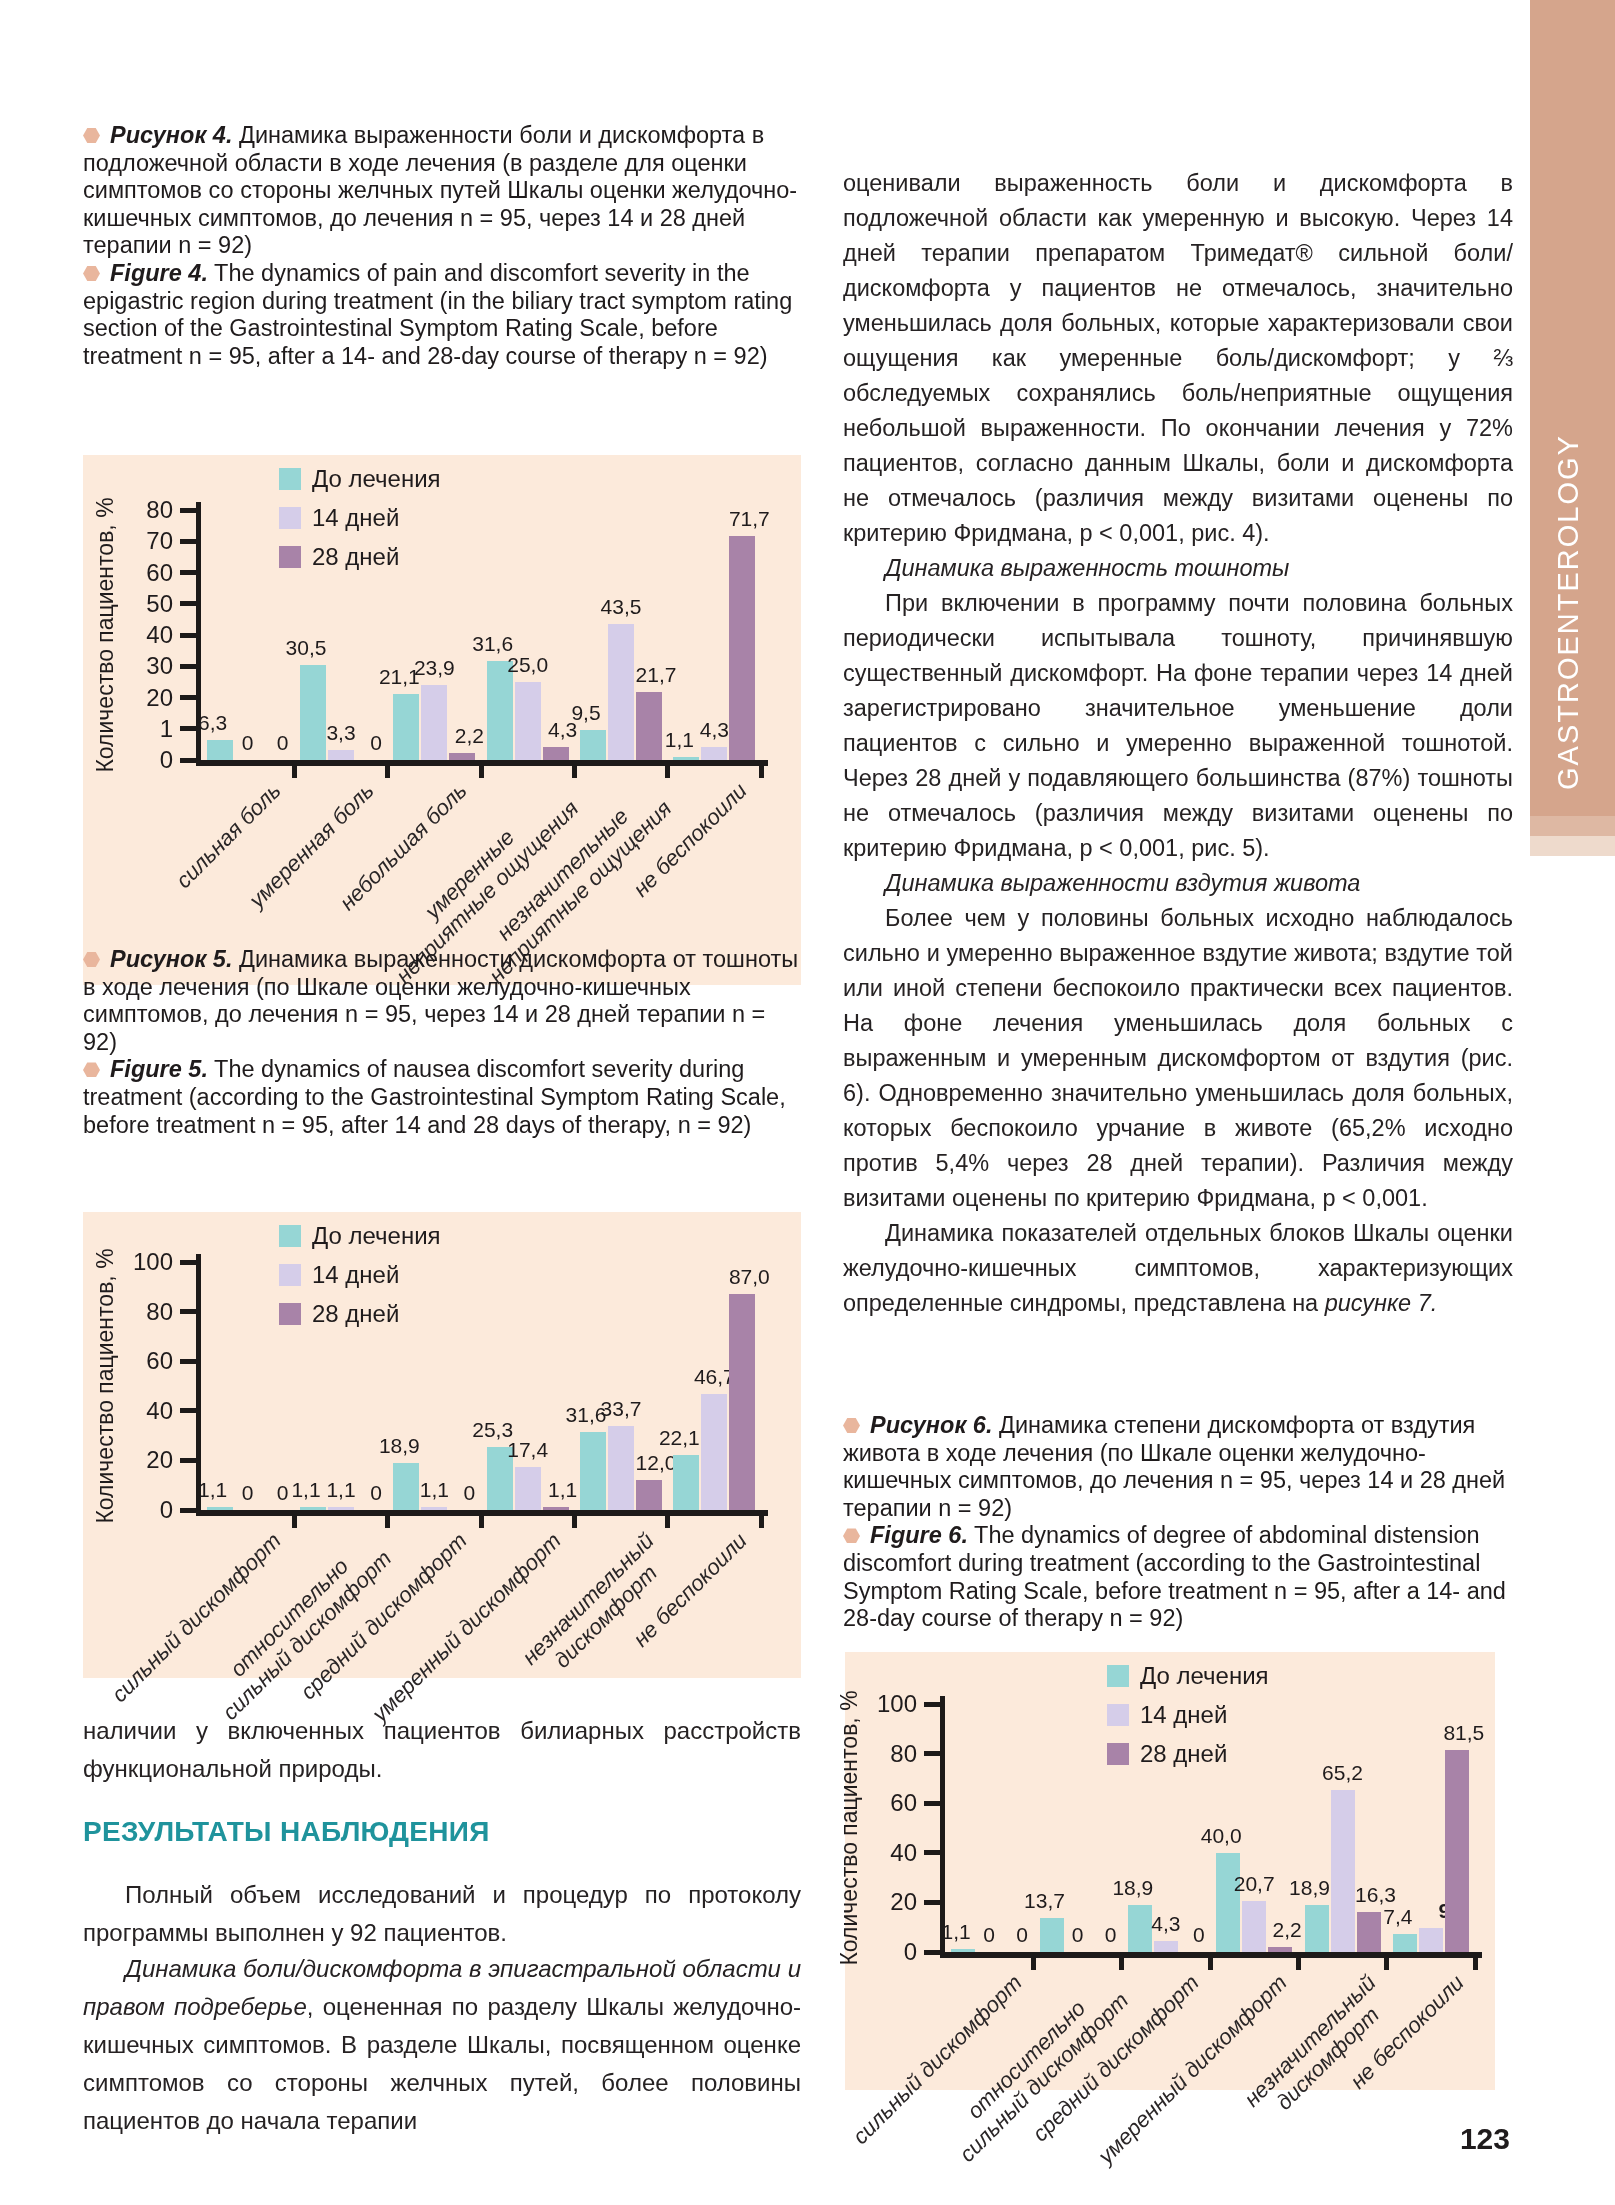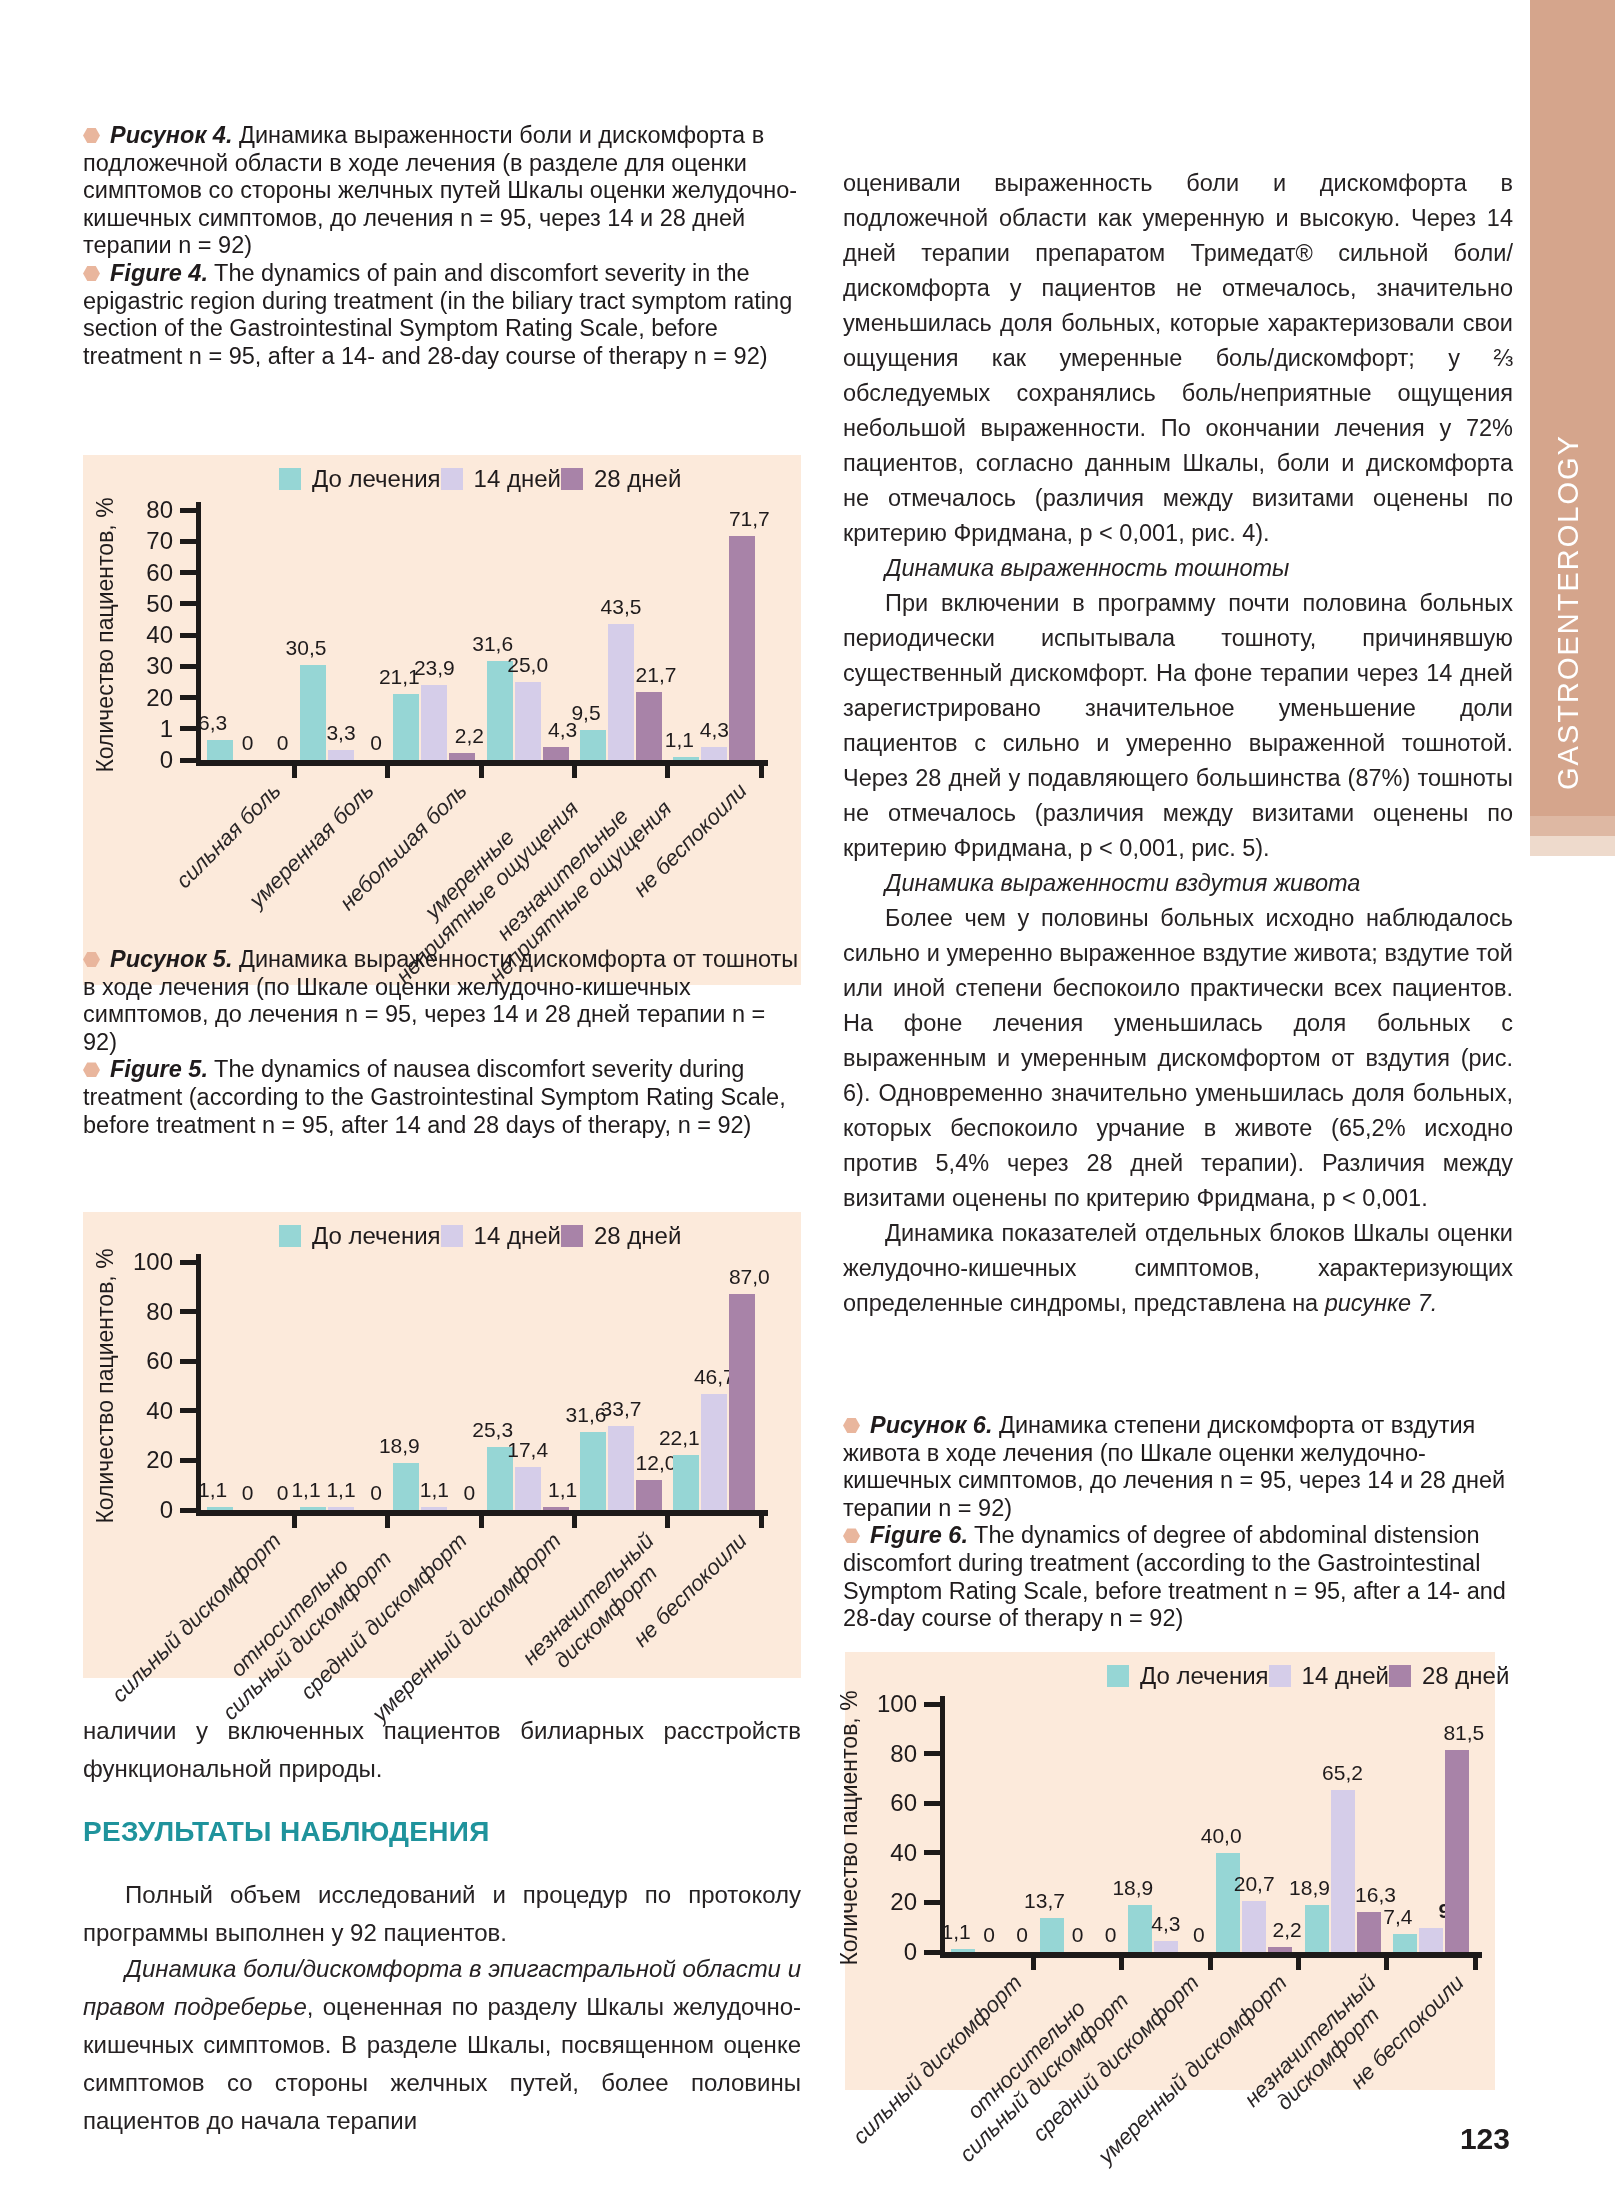--- a/index.html
+++ b/index.html
@@ -25,21 +25,21 @@
   .ital { font-style:italic; }
   .section-heading { font-size:28px; font-weight:bold; color:#1f939c; letter-spacing:0.3px; }
   
   .sidebar-bar { position:absolute; left:1530px; top:0; width:85px; height:856px;
     background:linear-gradient(to bottom,#d5a58c 0 816px,#deb8a3 816px 836px,#eedacc 836px 856px); }
   .sidebar-text { position:absolute; color:#ffffff; font-size:29px; letter-spacing:2px;
     transform:rotate(-90deg); transform-origin:0 0; white-space:nowrap; }
   
   .chart-panel { position:absolute; background:#fceadb; }
   .chart-panel > div { position:absolute; }
-  .legend { display:flex; flex-direction:row; }
+  .legend { display:flex; flex-direction:column; }
   .legend-row { position:relative; display:flex; align-items:center; margin-bottom:11px; }
   .swatch { width:22px; height:22px; margin-right:11px; flex:0 0 auto; }
   .legend-label { font-size:24px; color:#1f1b1c; white-space:nowrap; }
   .ylabel { font-size:23px; color:#1f1b1c; white-space:nowrap;
             transform:rotate(-90deg) translate(-50%,-50%); transform-origin:0 0; }
   .yaxis,.xaxis,.ytick,.gtick { background:#1d1a19; }
   .ytick { width:16px; height:5px; }
   .gtick { width:5px; height:12px; }
   .yticklabel { font-size:24px; width:60px; text-align:right; color:#1f1b1c; }
   .vlabel { font-size:21px; text-align:center; color:#1f1b1c; white-space:nowrap; }

